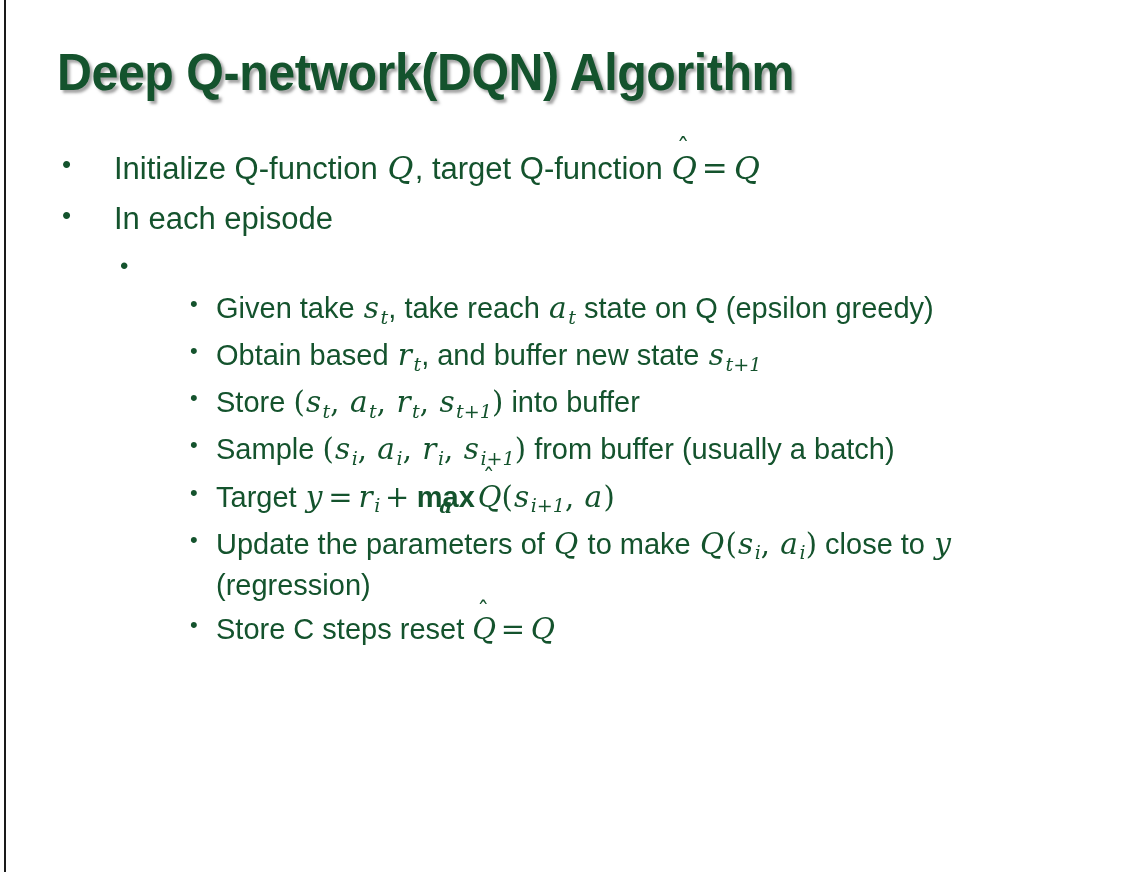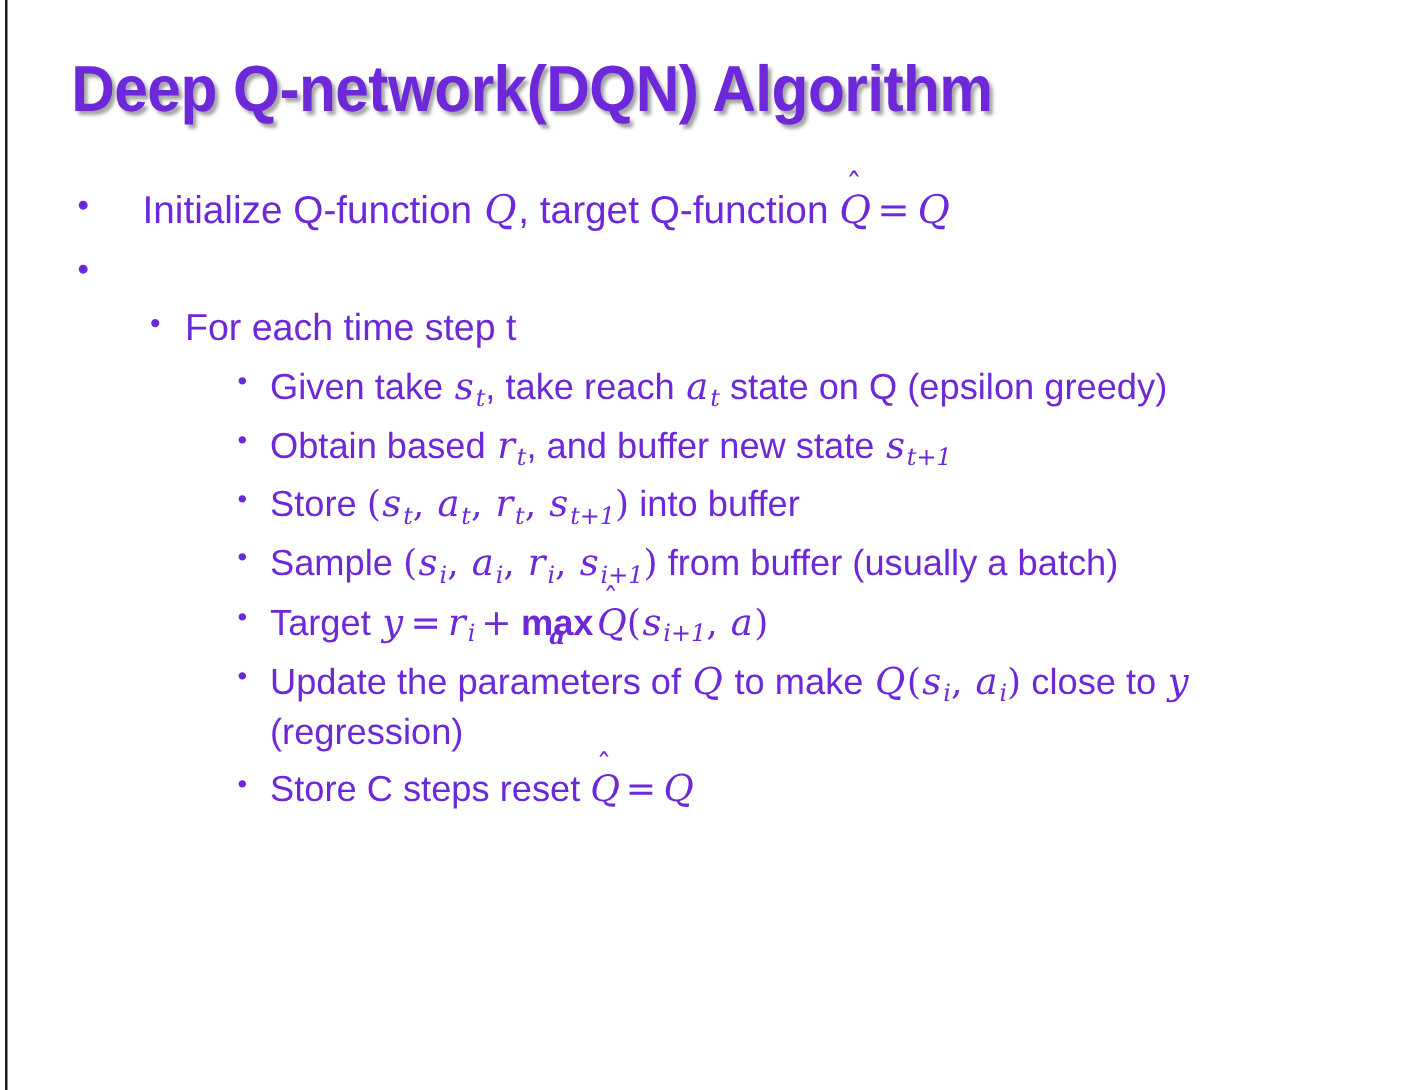--- a/index.html
+++ b/index.html
@@ -8,21 +8,21 @@
     background: #ffffff;
   }
 
   #slide {
     position: relative;
     width: 1124px;
     height: 872px;
     background: #ffffff;
     overflow: hidden;
     font-family: "Liberation Sans", sans-serif;
-    color: #6d28d9;
+    color: #14532d;
   }
 
   
   #left-rule {
     position: absolute;
     left: 4px;
     top: 0;
     width: 2px;
     height: 872px;
     background: #1a1a1a;
@@ -159,24 +159,24 @@
 
   <div id="title">Deep Q-network(DQN) Algorithm</div>
 
   <div id="body">
       <div class="bullet-row lvl1">
         <span class="marker">•</span>
         <span class="btext"><span>Initialize Q-function </span><span class="math">Q</span><span>, target Q-function </span><span class="qhat">Q<span class="hat">ˆ</span></span><span class="op">=</span><span class="math">Q</span></span>
       </div>
       <div class="bullet-row lvl1">
         <span class="marker">•</span>
+        <span class="btext"><span>In each episode</span></span>
       </div>
       <div class="bullet-row lvl2">
         <span class="marker">•</span>
-        <span class="btext"><span>For each time step t</span></span>
       </div>
       <div class="bullet-row lvl3">
         <span class="marker">•</span>
         <span class="btext"><span>Given take </span><span class="math">s</span><span class="sub">t</span><span>, take reach </span><span class="math">a</span><span class="sub">t</span><span> state on Q (epsilon greedy)</span></span>
       </div>
       <div class="bullet-row lvl3">
         <span class="marker">•</span>
         <span class="btext"><span>Obtain based </span><span class="math">r</span><span class="sub">t</span><span>, and buffer new state </span><span class="math">s</span><span class="sub">t+1</span></span>
       </div>
       <div class="bullet-row lvl3">

